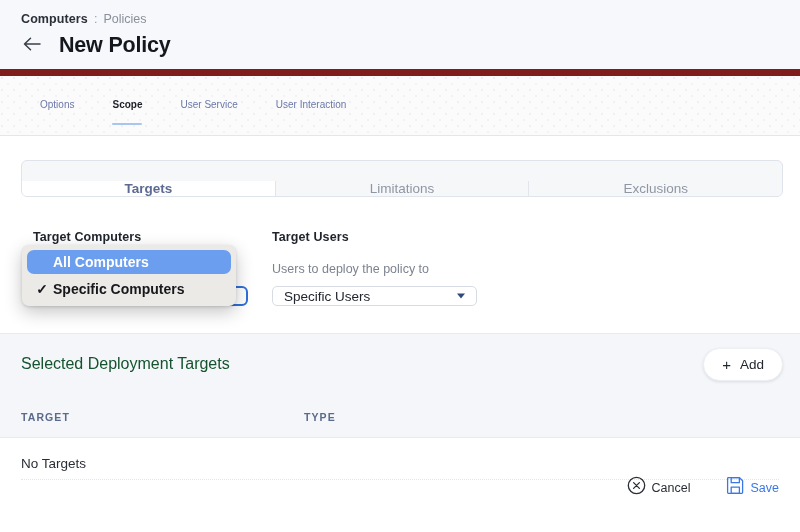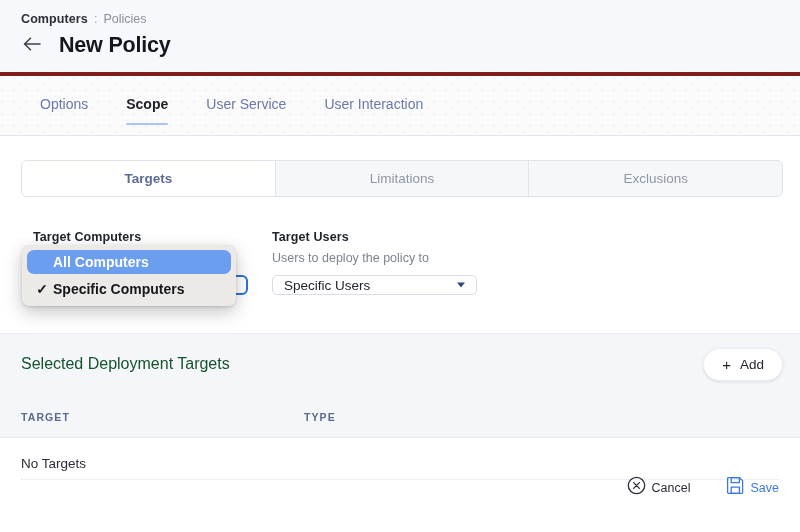--- a/index.html
+++ b/index.html
@@ -19,21 +19,21 @@
     height: 532px;
     background: #ffffff;
   }
 
   
   .header {
     position: absolute;
     left: 0; top: 0;
     width: 800px; height: 76px;
     background: #f7f8fb;
-    border-bottom: 4px solid #7f1d1d;
+    border-bottom: 7px solid #7f1d1d;
   }
   .breadcrumb {
     position: absolute;
     left: 21px; top: 11px;
     font-size: 12.5px;
     line-height: 16px;
     display: flex;
     align-items: center;
     gap: 6px;
   }
@@ -78,21 +78,21 @@
     left: 21px; top: 0;
     height: 60px;
     display: flex;
     align-items: stretch;
   }
   .tab {
     position: relative;
     display: flex;
     align-items: center;
     padding: 0 19px;
-    font-size: 14px;
+    font-size: 10px;
     color: #6b78a8;
     cursor: pointer;
     white-space: nowrap;
     padding-bottom: 4px;
     justify-content: flex-end;
   }
   .tab.active {
     color: #1d2027;
     font-weight: 700;
   }
@@ -117,20 +117,21 @@
   
   .segmented {
     position: absolute;
     left: 21px; top: 23px;
     width: 762px; height: 37px;
     display: flex;
     border: 1px solid #dfe3ea;
     border-radius: 6px;
     overflow: hidden;
     background: #f6f7f9;
+    align-items: flex-end;
   }
   .seg {
     flex: 1;
     display: flex;
     align-items: center;
     justify-content: center;
     font-size: 13.5px;
     color: #8f96a4;
     background: #f6f7f9;
     border-right: 1px solid #e2e6ec;
@@ -146,21 +147,21 @@
   
   .field-group { position: absolute; }
   .fg-computers { left: 33px; top: 93px; width: 215px; }
   .fg-users     { left: 272px; top: 93px; width: 205px; }
 
   .field-label {
     font-size: 12.5px;
     font-weight: 700;
     color: #1f232b;
     letter-spacing: .1px;
-    margin-bottom: 7px;
+    margin-bottom: 18px;
   }
   .field-help {
     font-size: 12.5px;
     color: #7c838f;
     margin-bottom: 8px;
     height: 16px;
   }
   .select-box {
     position: relative;
     height: 20px;

